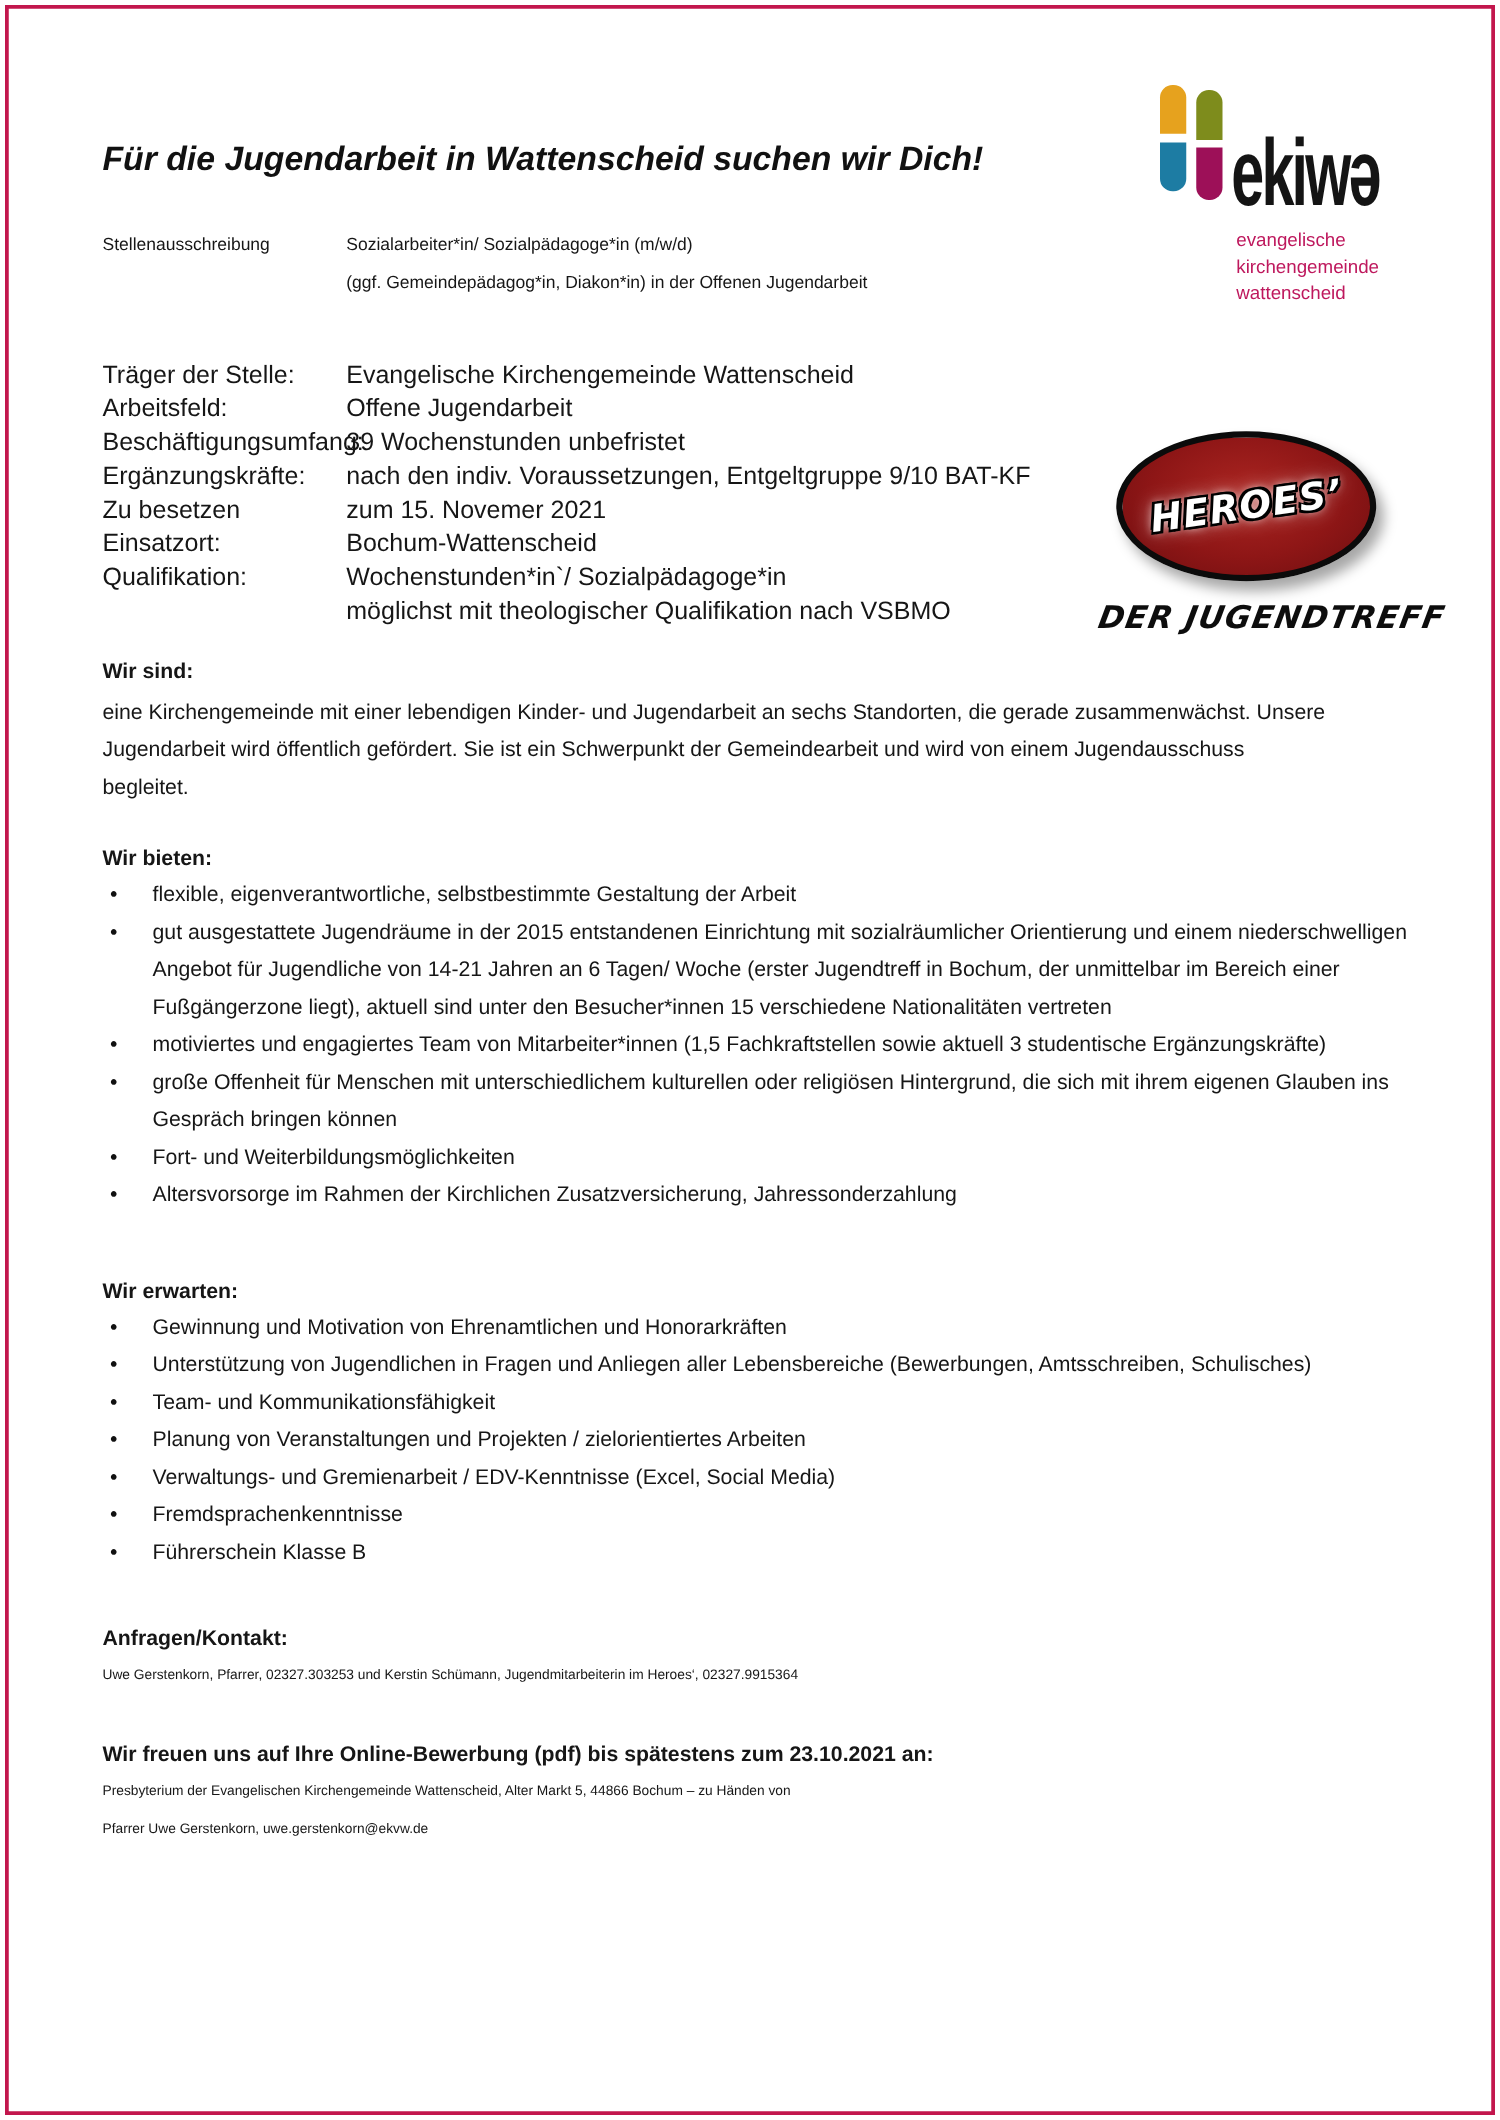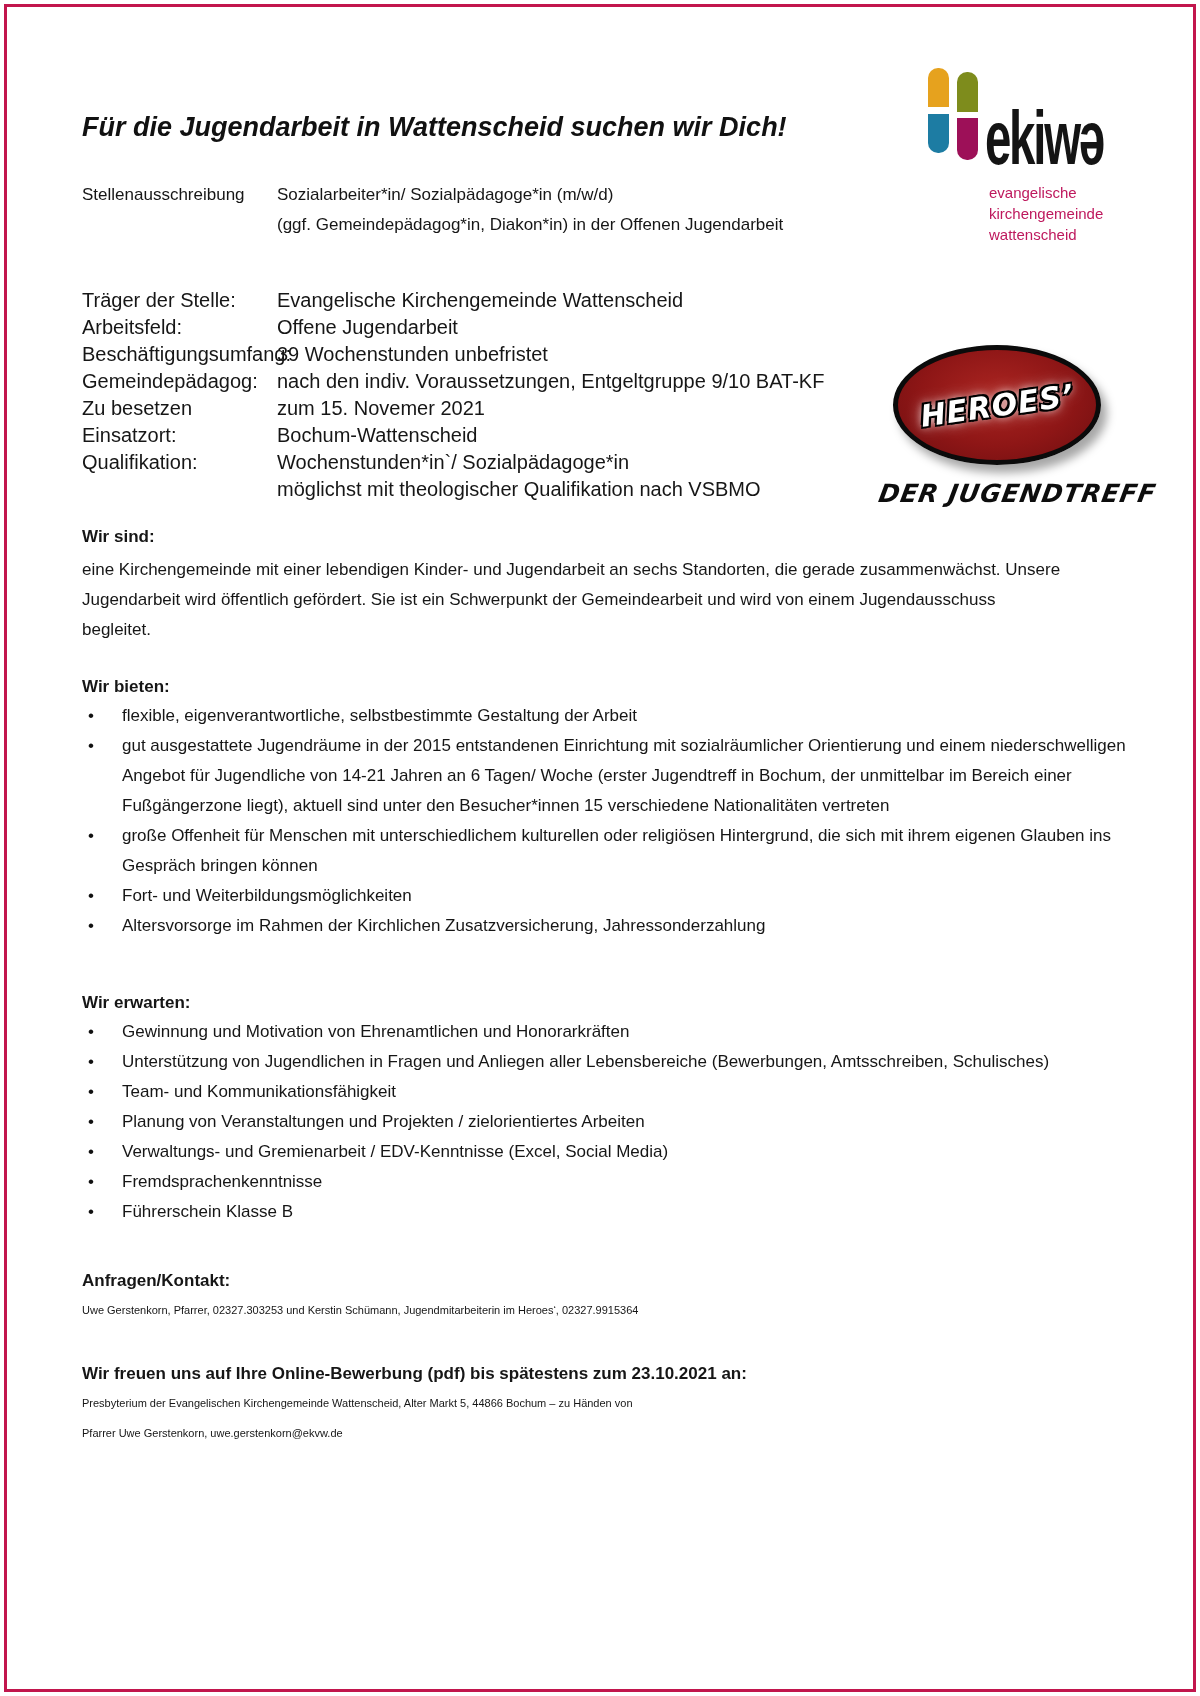--- a/index.html
+++ b/index.html
@@ -9,21 +9,21 @@
   }
   .page-border {
     position:absolute; inset:4px; border:3px solid var(--border_red,#c2164d);
     pointer-events:none;
   }
 
   .content { position:absolute; left:82px; top:0; width:1048px; }
 
   .doc-title { margin:112px 0 0 0; font-size:27px; font-weight:bold; color:#111; letter-spacing:0;font-style:italic; }
 
-  .job-header { margin-top:37px; display:grid; grid-template-columns:195px 1fr; font-size:17px; line-height:30px; }
+  .job-header { margin-top:37px; display:grid; grid-template-columns:195px 1fr; font-size:14px; line-height:30px; }
   .job-header .lbl { grid-row:1; }
   .job-header .vals { grid-column:2; }
 
   .kv { margin-top:47px; display:grid; grid-template-columns:195px 1fr; font-size:20px; line-height:27px; }
 
   .sec-h { margin:0; font-size:17px; font-weight:bold; line-height:28px; }
   .h-wirsind   { margin-top:20px; }
   .h-wirbieten { margin-top:28px; }
   .h-erwarten  { margin-top:48px; }
   .h-kontakt   { margin-top:40px; }
@@ -115,39 +115,40 @@
       </span>
     </div>
 
     <div class="kv">
       <span>Träger der Stelle:</span>
       <span>Evangelische Kirchengemeinde Wattenscheid</span>
       <span>Arbeitsfeld:</span>
       <span>Offene Jugendarbeit</span>
       <span>Beschäftigungsumfang:</span>
       <span>39 Wochenstunden unbefristet</span>
-      <span>Gemeindepädagog:</span>
+      <span>Ergänzungskräfte:</span>
       <span>nach den indiv. Voraussetzungen, Entgeltgruppe 9/10 BAT-KF</span>
       <span>Zu besetzen</span>
       <span>zum 15. Novemer 2021</span>
       <span>Einsatzort:</span>
       <span>Bochum-Wattenscheid</span>
       <span>Qualifikation:</span>
       <span>Wochenstunden*in`/ Sozialpädagoge*in</span>
       <span></span>
       <span>möglichst mit theologischer Qualifikation nach VSBMO</span>
     </div>
 
     <h2 class="sec-h h-wirsind">Wir sind:</h2>
     <p class="para">eine Kirchengemeinde mit einer lebendigen Kinder- und Jugendarbeit an sechs Standorten, die gerade zusammenwächst. Unsere Jugendarbeit wird öffentlich gefördert. Sie ist ein Schwerpunkt der Gemeindearbeit und wird von einem Jugendausschuss begleitet.</p>
 
     <h2 class="sec-h h-wirbieten">Wir bieten:</h2>
     <ul class="bullets">
       <li>flexible, eigenverantwortliche, selbstbestimmte Gestaltung der Arbeit</li>
       <li>gut ausgestattete Jugendräume in der 2015 entstandenen Einrichtung mit sozialräumlicher Orientierung und einem niederschwelligen Angebot für Jugendliche von 14-21 Jahren an 6 Tagen/ Woche (erster Jugendtreff in Bochum, der unmittelbar im Bereich einer Fußgängerzone liegt), aktuell sind unter den Besucher*innen 15 verschiedene Nationalitäten vertreten</li>
+      <li>motiviertes und engagiertes Team von Mitarbeiter*innen (1,5 Fachkraftstellen sowie aktuell 3 studentische Ergänzungskräfte)</li>
       <li>große Offenheit für Menschen mit unterschiedlichem kulturellen oder religiösen Hintergrund, die sich mit ihrem eigenen Glauben ins Gespräch bringen können</li>
       <li>Fort- und Weiterbildungsmöglichkeiten</li>
       <li>Altersvorsorge im Rahmen der Kirchlichen Zusatzversicherung, Jahressonderzahlung</li>
     </ul>
 
     <h2 class="sec-h h-erwarten">Wir erwarten:</h2>
     <ul class="bullets">
       <li>Gewinnung und Motivation von Ehrenamtlichen und Honorarkräften</li>
       <li>Unterstützung von Jugendlichen in Fragen und Anliegen aller Lebensbereiche (Bewerbungen, Amtsschreiben, Schulisches)</li>
       <li>Team- und Kommunikationsfähigkeit</li>

